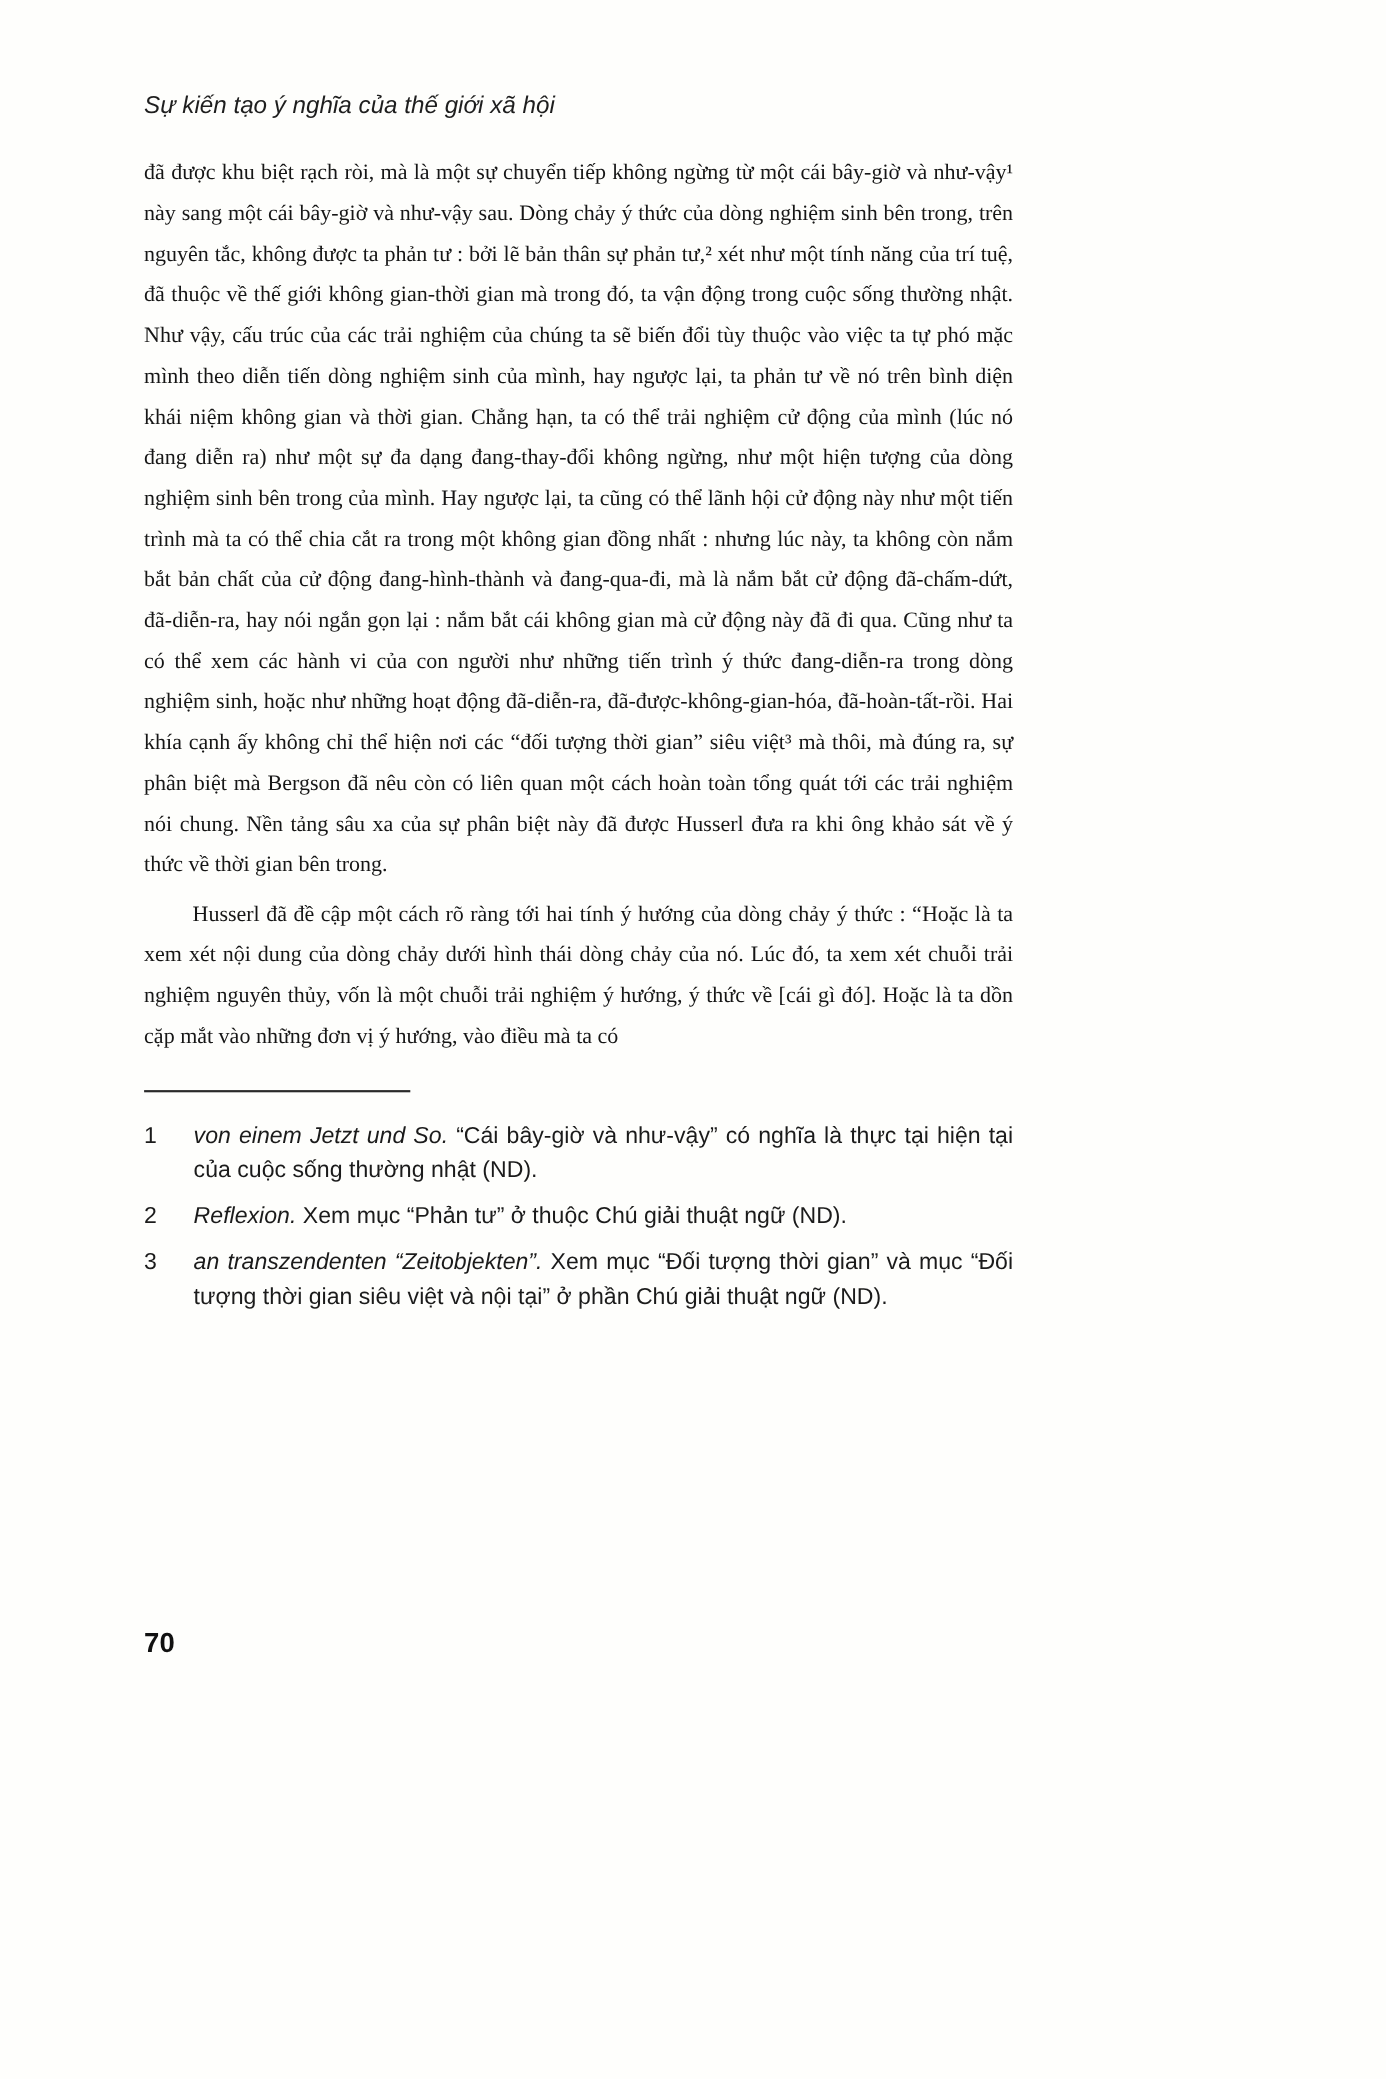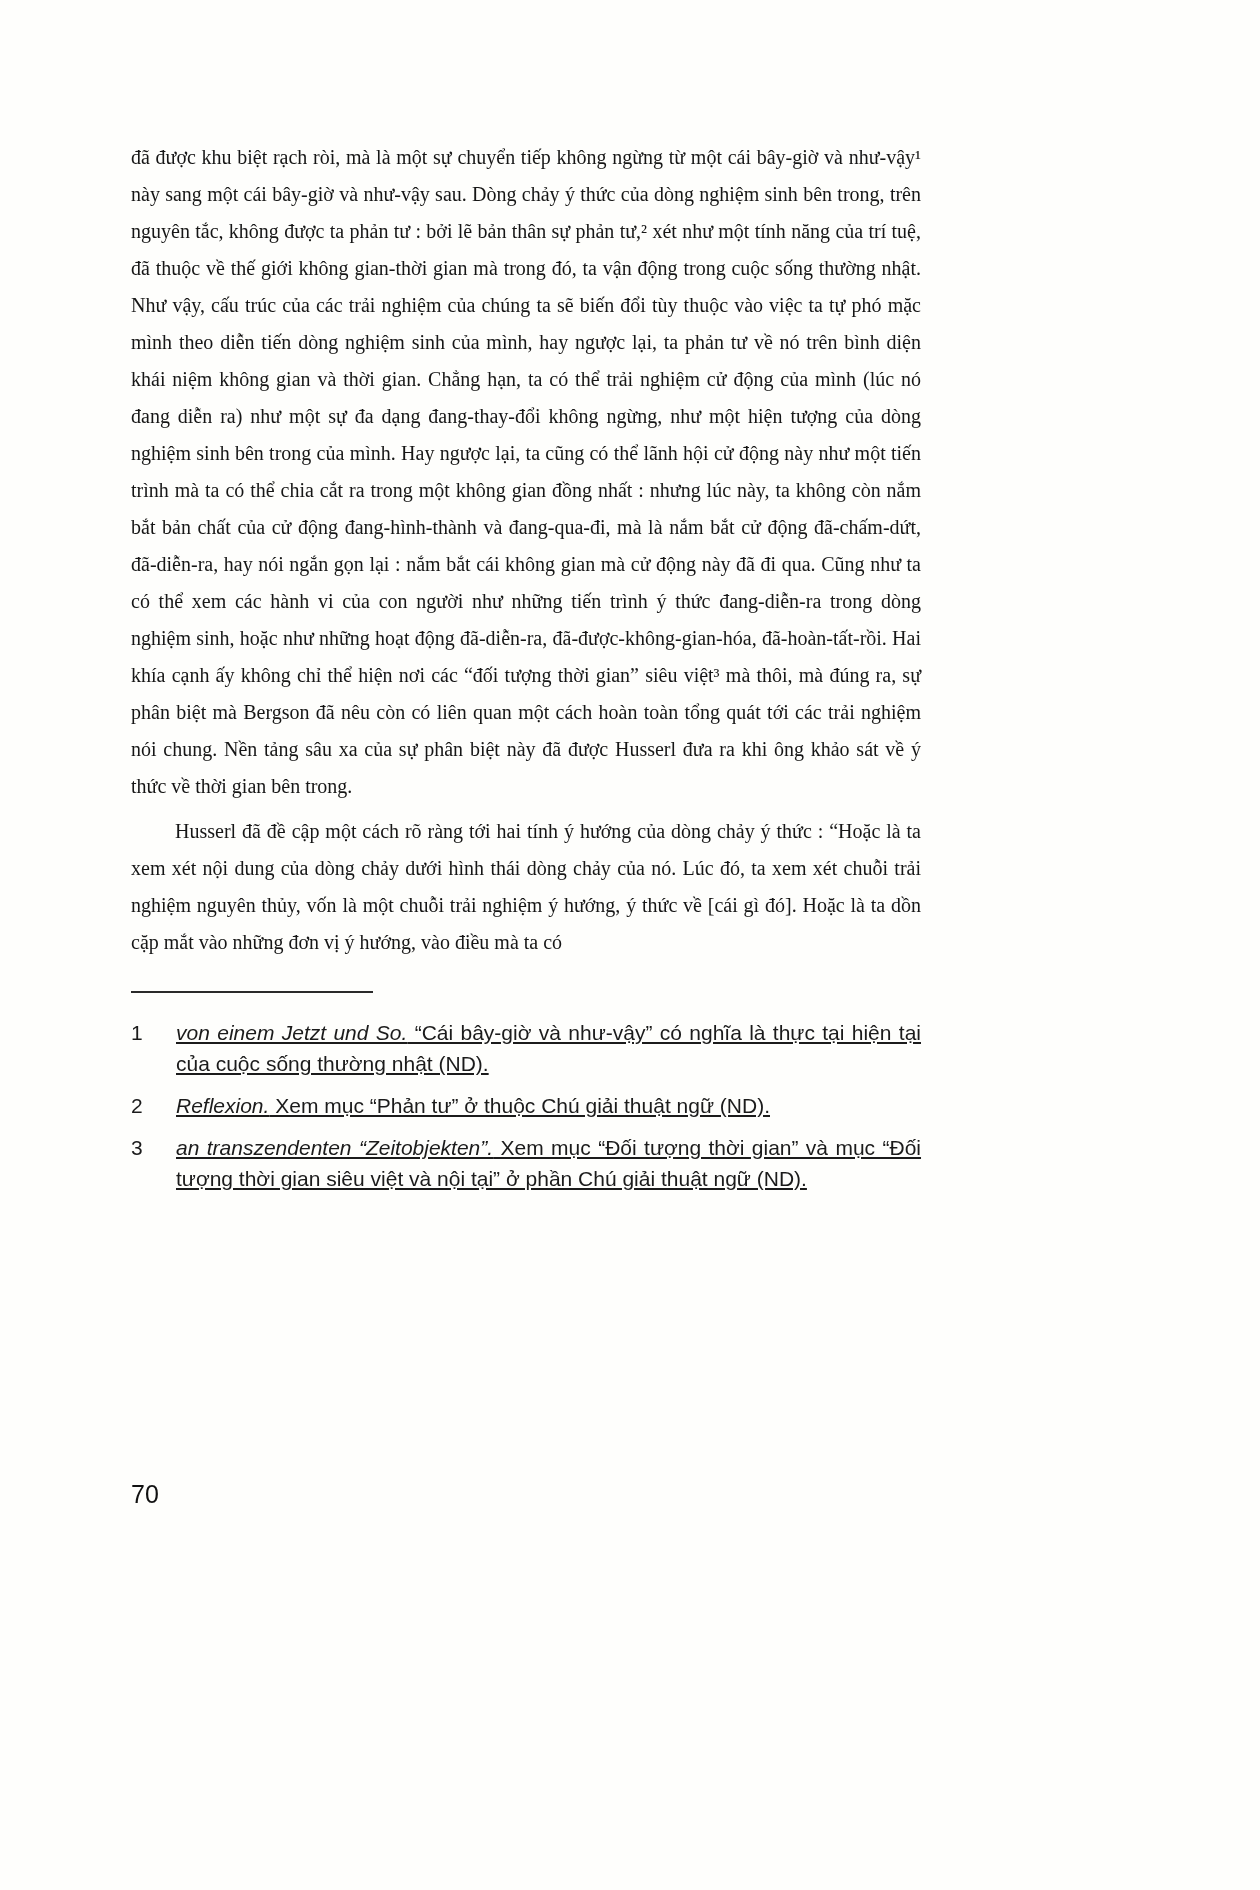--- a/index.html
+++ b/index.html
@@ -63,38 +63,38 @@
     line-height: 31px;
     color: #1b1b1b;
   }
   .fn-num {
     flex: 0 0 45px;
     width: 45px;
   }
   .fn-body {
     flex: 1;
     text-align: justify;
-    text-decoration: underline;
   }
   .fn-body em { font-style: italic; }
   .page-number {
     position: absolute;
     left: 131px;
     top: 1480px;
     font-family: "Liberation Sans", "DejaVu Sans", sans-serif;
-    font-weight: normal;
+    font-weight: bold;
     font-size: 25px;
     color: #111111;
   }
 </style>
 </head>
 <body>
 
 <div class="page">
 
+  <div class="running-head">Sự kiến tạo ý nghĩa của thế giới xã hội</div>
 
   <div class="content">
 
     <p class="para">đã được khu biệt rạch ròi, mà là một sự chuyển tiếp không ngừng từ một cái bây-giờ và như-vậy¹ này sang một cái bây-giờ và như-vậy sau. Dòng chảy ý thức của dòng nghiệm sinh bên trong, trên nguyên tắc, không được ta phản tư : bởi lẽ bản thân sự phản tư,² xét như một tính năng của trí tuệ, đã thuộc về thế giới không gian-thời gian mà trong đó, ta vận động trong cuộc sống thường nhật. Như vậy, cấu trúc của các trải nghiệm của chúng ta sẽ biến đổi tùy thuộc vào việc ta tự phó mặc mình theo diễn tiến dòng nghiệm sinh của mình, hay ngược lại, ta phản tư về nó trên bình diện khái niệm không gian và thời gian. Chẳng hạn, ta có thể trải nghiệm cử động của mình (lúc nó đang diễn ra) như một sự đa dạng đang-thay-đổi không ngừng, như một hiện tượng của dòng nghiệm sinh bên trong của mình. Hay ngược lại, ta cũng có thể lãnh hội cử động này như một tiến trình mà ta có thể chia cắt ra trong một không gian đồng nhất : nhưng lúc này, ta không còn nắm bắt bản chất của cử động đang-hình-thành và đang-qua-đi, mà là nắm bắt cử động đã-chấm-dứt, đã-diễn-ra, hay nói ngắn gọn lại : nắm bắt cái không gian mà cử động này đã đi qua. Cũng như ta có thể xem các hành vi của con người như những tiến trình ý thức đang-diễn-ra trong dòng nghiệm sinh, hoặc như những hoạt động đã-diễn-ra, đã-được-không-gian-hóa, đã-hoàn-tất-rồi. Hai khía cạnh ấy không chỉ thể hiện nơi các “đối tượng thời gian” siêu việt³ mà thôi, mà đúng ra, sự phân biệt mà Bergson đã nêu còn có liên quan một cách hoàn toàn tổng quát tới các trải nghiệm nói chung. Nền tảng sâu xa của sự phân biệt này đã được Husserl đưa ra khi ông khảo sát về ý thức về thời gian bên trong.</p>
 
     <p class="para indent">Husserl đã đề cập một cách rõ ràng tới hai tính ý hướng của dòng chảy ý thức : “Hoặc là ta xem xét nội dung của dòng chảy dưới hình thái dòng chảy của nó. Lúc đó, ta xem xét chuỗi trải nghiệm nguyên thủy, vốn là một chuỗi trải nghiệm ý hướng, ý thức về [cái gì đó]. Hoặc là ta dồn cặp mắt vào những đơn vị ý hướng, vào điều mà ta có</p>
 
     <div class="fn-rule"></div>
 
     <div class="footnotes">

